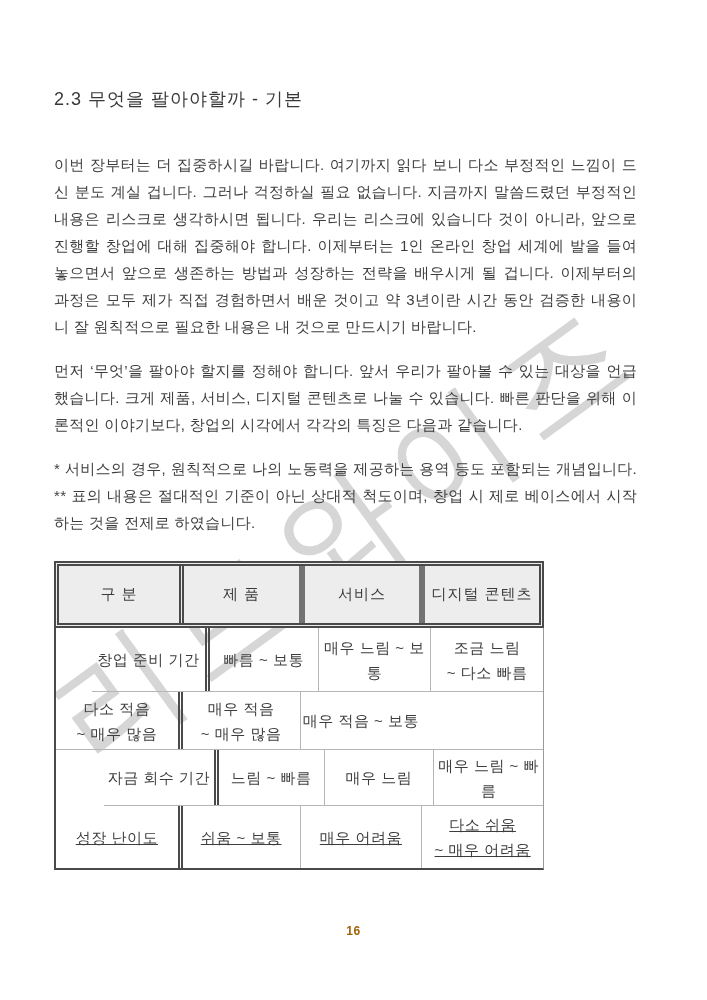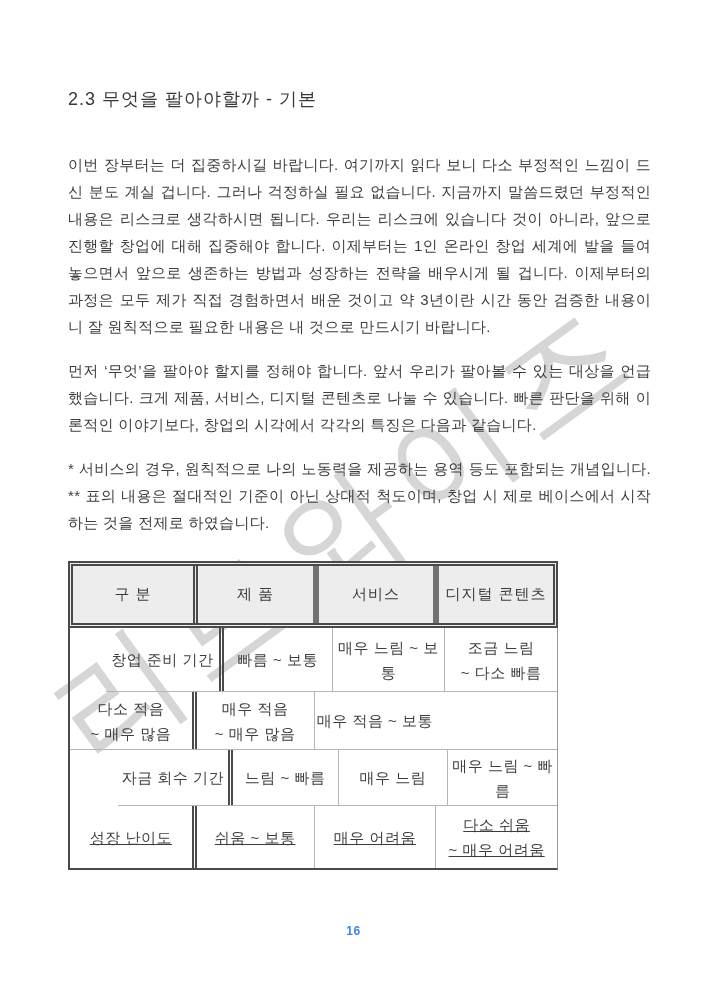--- a/index.html
+++ b/index.html
@@ -26,21 +26,21 @@
     transform:translate(-50%,-50%) rotate(-36deg);
     font-size:125px;
     letter-spacing:12px;
     color:var(--watermark,#d6d6d6);
     white-space:nowrap;
     z-index:0;
     user-select:none;
   }
   .content{
     position:absolute;
-    left:68px;top:88px;
+    left:54px;top:88px;
     width:583px;
     z-index:1;
   }
   .heading{
     font-size:18px;
     font-weight:400;
     letter-spacing:1px;
     line-height:22px;
     margin:0 0 41px 0;
     color:#383838;
@@ -108,21 +108,21 @@
   .trow .cell{border-left:1px solid var(--border-light,#b5b5b5);}
   .trow .cell:first-child{border-left:none;}
   .trow .cell:nth-child(2){border-left:5px double var(--border-dark,#4a4a4a);}
   .pagenum{
     position:absolute;
     top:924px;left:0;width:100%;
     text-align:center;
     font-size:12px;
     font-weight:bold;
     letter-spacing:0.5px;
-    color:#3b82f6;
+    color:#a16207;
     z-index:1;
   }
 </style>
 </head>
 <body>
 
 <div class="page">
 
   <div class="watermark">리드와이즈</div>
 

